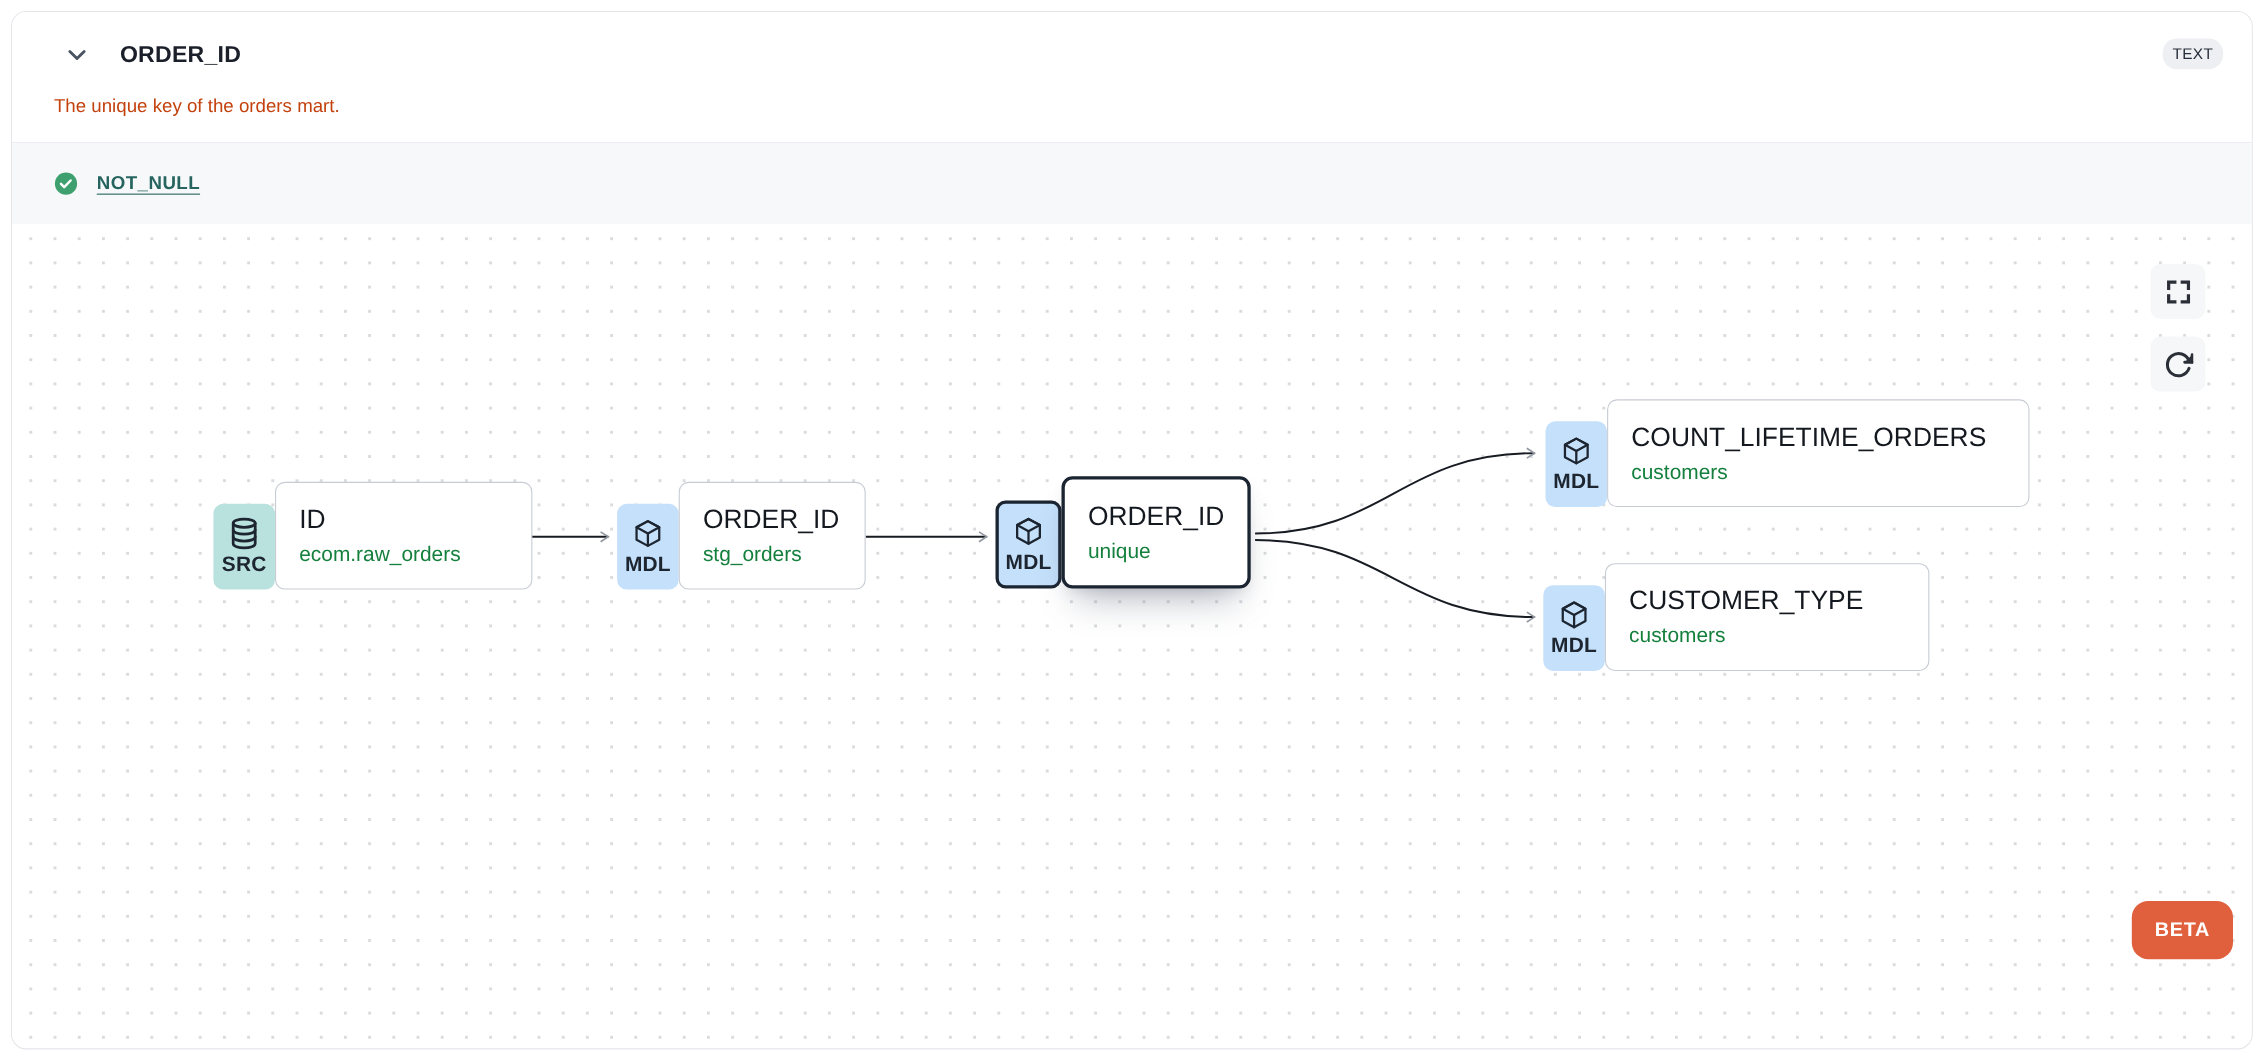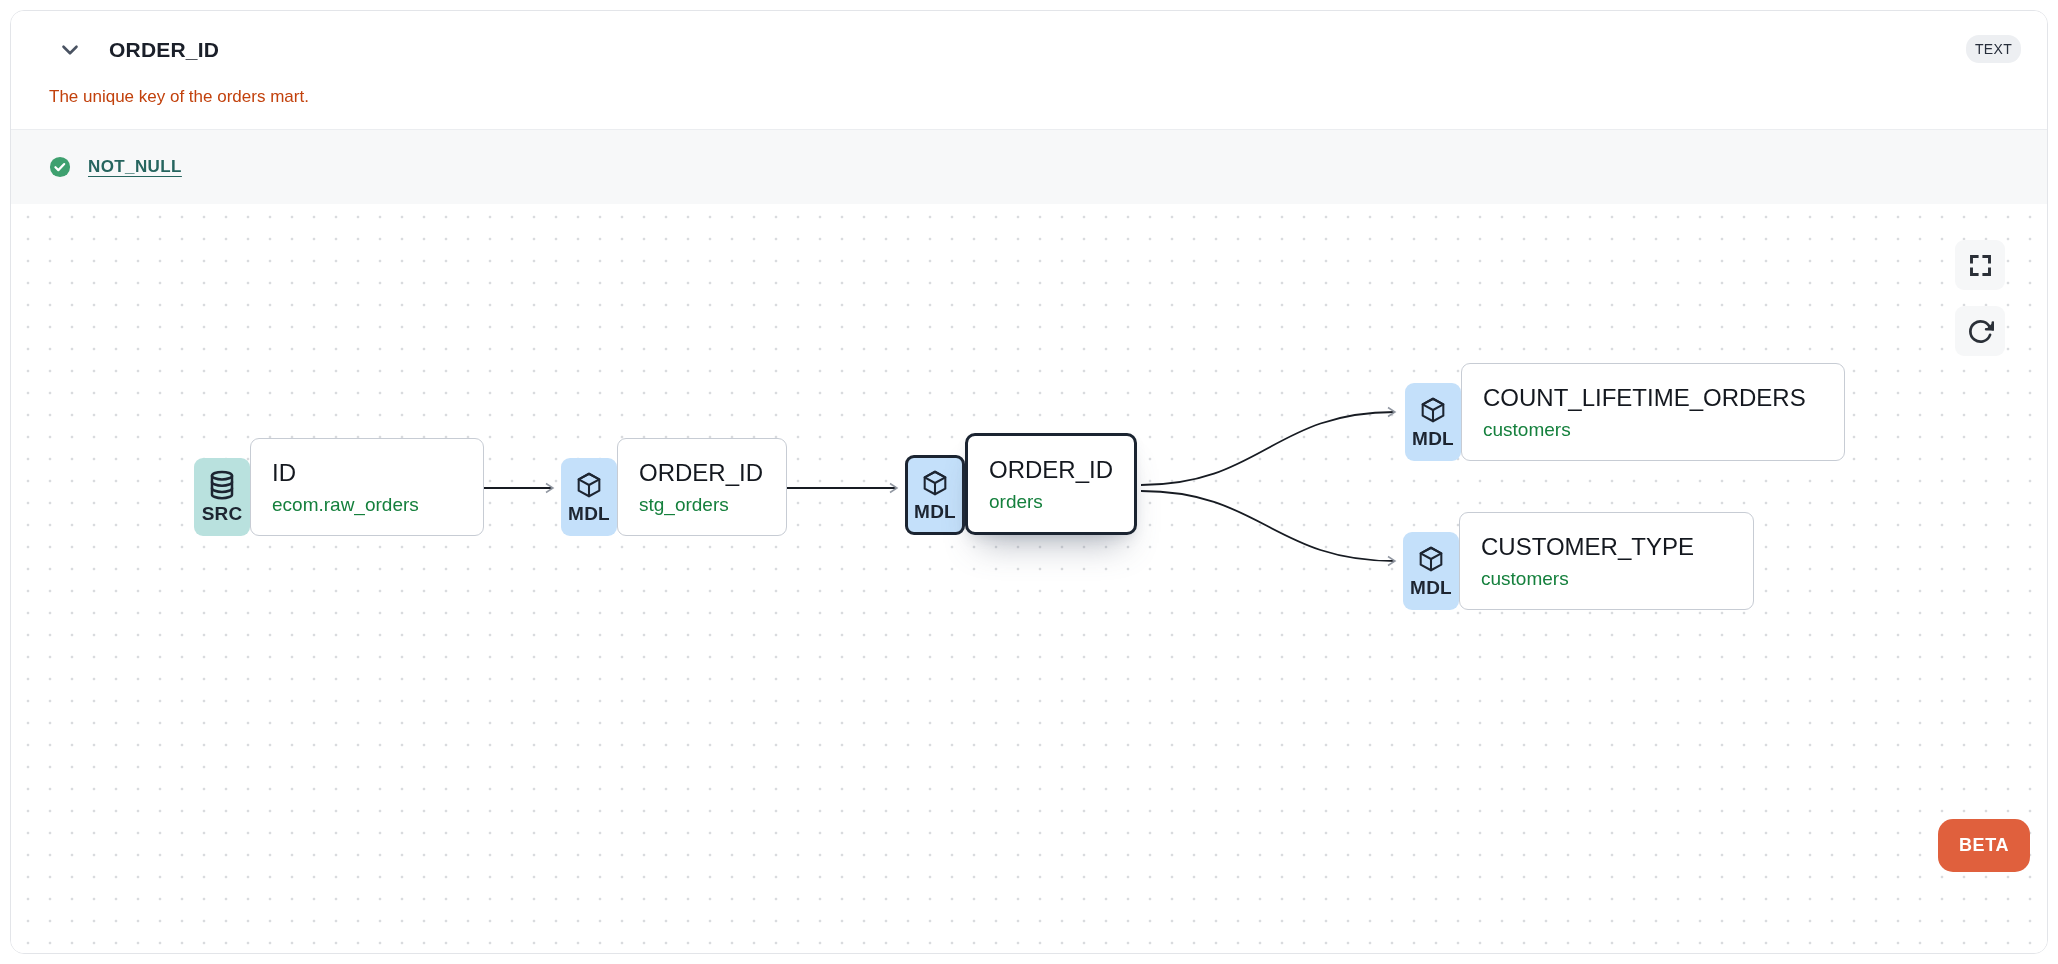--- a/index.html
+++ b/index.html
@@ -146,21 +146,21 @@
       <div class="nbadge mdl">
         <svg width="30" height="30" viewBox="0 0 32 32" fill="none" stroke="#1d2531" stroke-width="2.2" stroke-linecap="round" stroke-linejoin="round">
             <path d="M16 4 L27 10 V22 L16 28 L5 22 V10 Z"></path>
             <path d="M16 4 L27 10 L16 16 L5 10 Z"></path>
             <path d="M16 16 V28"></path>
           </svg>
         <span class="blabel">MDL</span>
       </div>
       <div class="ncard" style="width:172px;">
         <div class="ntitle">ORDER_ID</div>
-        <div class="nsub">orders</div>
+        <div class="nsub">unique</div>
       </div>
     </div>
 
     <div class="node" style="left:1394px; top:155px;">
       <div class="nbadge mdl">
         <svg width="30" height="30" viewBox="0 0 32 32" fill="none" stroke="#1d2531" stroke-width="2.2" stroke-linecap="round" stroke-linejoin="round">
             <path d="M16 4 L27 10 V22 L16 28 L5 22 V10 Z"></path>
             <path d="M16 4 L27 10 L16 16 L5 10 Z"></path>
             <path d="M16 16 V28"></path>
           </svg>

